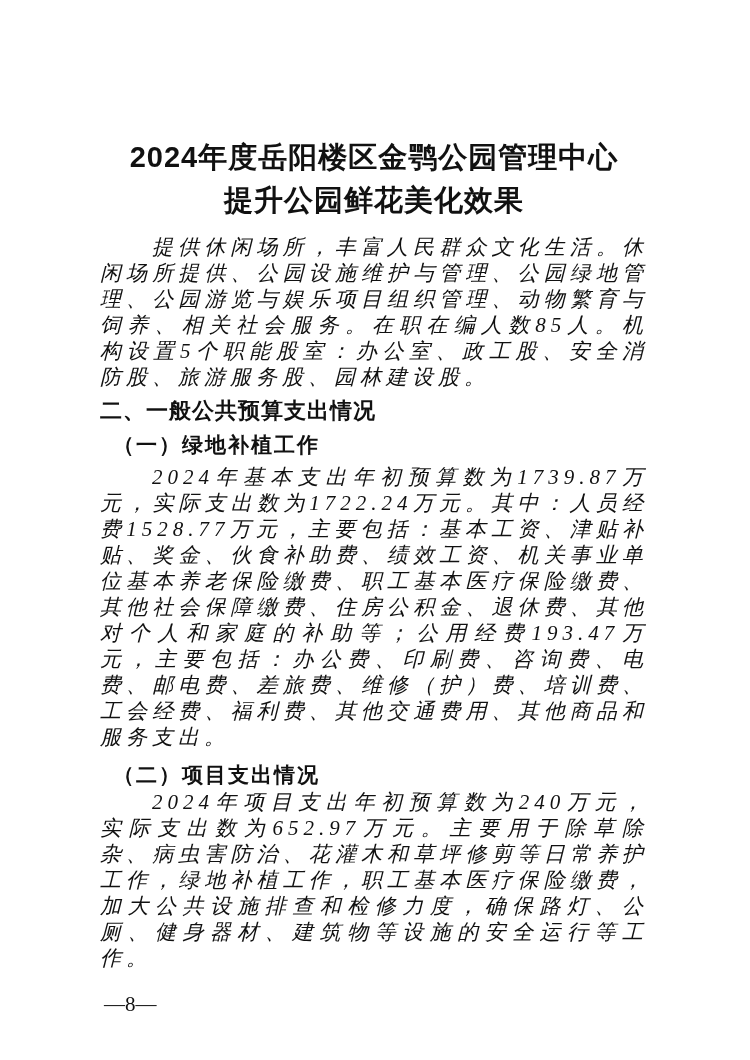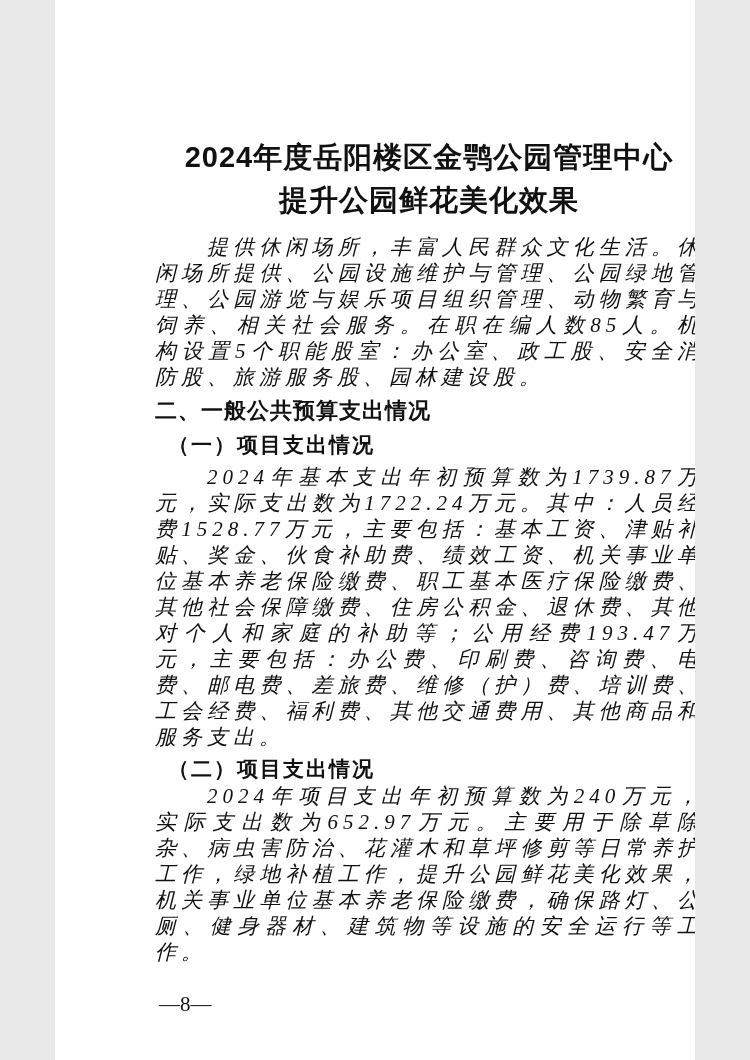--- a/index.html
+++ b/index.html
@@ -1,19 +1,19 @@
 <!DOCTYPE html>
 <html lang="zh"><head>
 <meta charset="utf-8">
 <style>
   * { margin: 0; padding: 0; box-sizing: border-box; }
   html, body { background: #e8e8e8; }
   .page {
     position: relative;
-    width: 640px;
+    width: 750px;
     height: 1060px;
     margin: 0 auto;
     background: #ffffff;
     color: #111111;
     overflow: hidden;
   }
   .content {
     position: absolute;
     left: 100px;
     top: 0;
@@ -39,21 +39,21 @@
   .sec2-heading { margin-top: 7px; }
   .sub-heading {
     font-family: "Liberation Serif", "DejaVu Serif", serif;
     font-weight: 700;
     font-size: 21px;
     line-height: 27px;
     letter-spacing: 2px;
     padding-left: 13px;
   }
   .sub1-heading { margin-top: 7px; }
-  .sub2-heading { margin-top: 6px; }
+  .sub2-heading { margin-top: 12px; }
   .body-para {
     font-family: "Liberation Serif", "DejaVu Serif", serif;
     font-size: 21px;
     line-height: 26px;
     letter-spacing: 5px;
     text-align: justify;
     text-indent: 52px;
     font-style: italic;
   }
   .sec1-para { margin-top: 12px; }
@@ -78,24 +78,24 @@
     <div class="doc-title">
       <div>2024年度岳阳楼区金鹗公园管理中心</div>
       <div>提升公园鲜花美化效果</div>
     </div>
 
 
     <div class="body-para sec1-para">提供休闲场所，丰富人民群众文化生活。休闲场所提供、公园设施维护与管理、公园绿地管理、公园游览与娱乐项目组织管理、动物繁育与饲养、相关社会服务。在职在编人数85人。机构设置5个职能股室：办公室、政工股、安全消防股、旅游服务股、园林建设股。</div>
 
     <div class="sec-heading sec2-heading">二、一般公共预算支出情况</div>
 
-    <div class="sub-heading sub1-heading">（一）项目支出情况</div>
+    <div class="sub-heading sub1-heading">（一）绿地补植工作</div>
 
     <div class="body-para sub1-para">2024年基本支出年初预算数为1739.87万元，实际支出数为1722.24万元。其中：人员经费1528.77万元，主要包括：基本工资、津贴补贴、奖金、伙食补助费、绩效工资、机关事业单位基本养老保险缴费、职工基本医疗保险缴费、其他社会保障缴费、住房公积金、退休费、其他对个人和家庭的补助等；公用经费193.47万元，主要包括：办公费、印刷费、咨询费、电费、邮电费、差旅费、维修（护）费、培训费、工会经费、福利费、其他交通费用、其他商品和服务支出。</div>
 
     <div class="sub-heading sub2-heading">（二）项目支出情况</div>
 
-    <div class="body-para sub2-para">2024年项目支出年初预算数为240万元，实际支出数为652.97万元。主要用于除草除杂、病虫害防治、花灌木和草坪修剪等日常养护工作，绿地补植工作，提升公园鲜花美化效果，机关事业单位基本养老保险缴费，确保路灯、公厕、健身器材、建筑物等设施的安全运行等工作。</div>
+    <div class="body-para sub2-para">2024年项目支出年初预算数为240万元，实际支出数为652.97万元。主要用于除草除杂、病虫害防治、花灌木和草坪修剪等日常养护工作，绿地补植工作，职工基本医疗保险缴费，加大公共设施排查和检修力度，确保路灯、公厕、健身器材、建筑物等设施的安全运行等工作。</div>
 
   </div>
 
   <div class="page-number">—8—</div>
 </div>
 
 </body></html>

